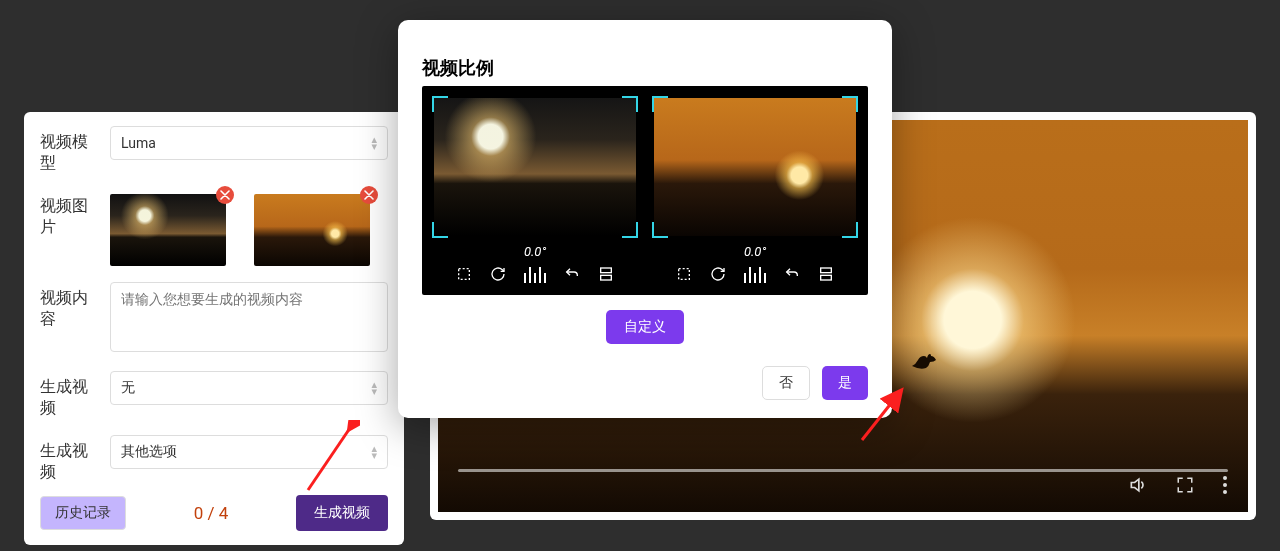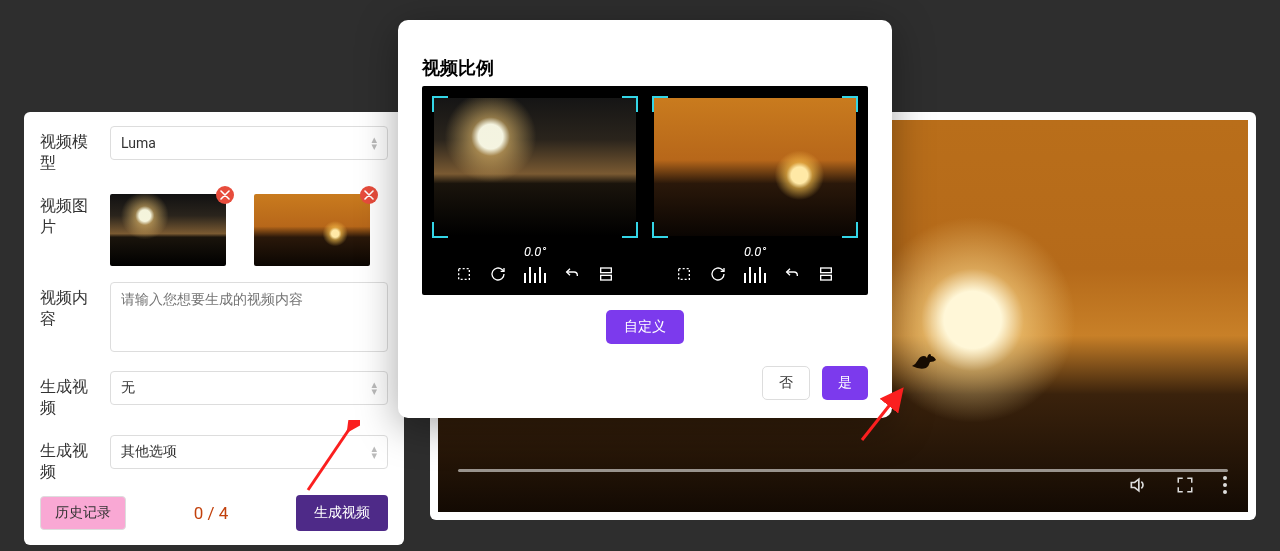--- a/index.html
+++ b/index.html
@@ -112,21 +112,21 @@
       linear-gradient(to bottom, #c97b1e 0%, #b7671a 45%, #2a180a 60%, #0b0602 100%);
   }
   .bottom-row {
     display: flex;
     align-items: center;
     justify-content: space-between;
     margin-top: 4px;
   }
   .history-btn {
     border: 1px solid #ddd;
-    background: #f9a8d4;
+    background: #c4b5fd;
     border-radius: 4px;
     height: 34px;
     padding: 0 14px;
     color: #333;
     cursor: pointer;
     font-size: 14px;
   }
   .counter {
     color: #c2410c;
     font-size: 17px;

